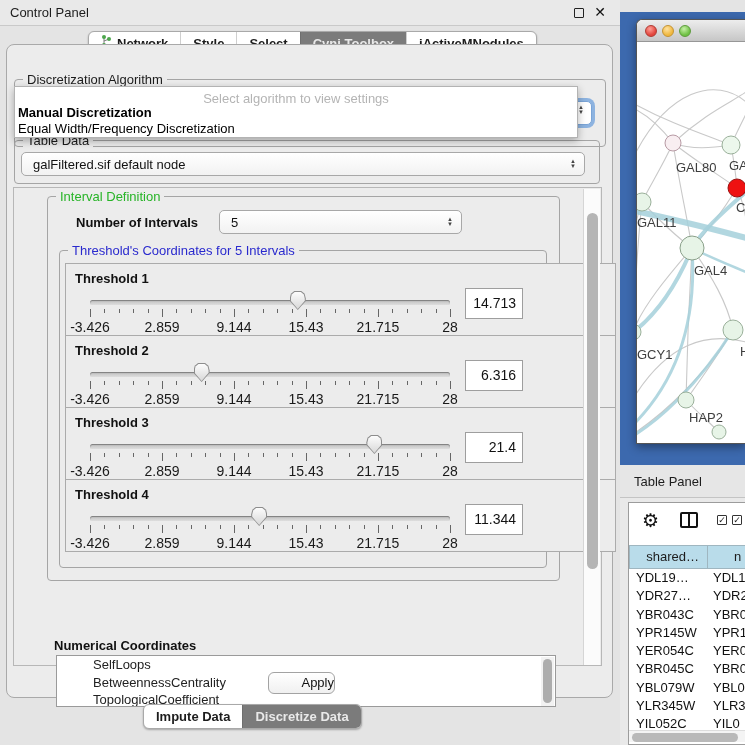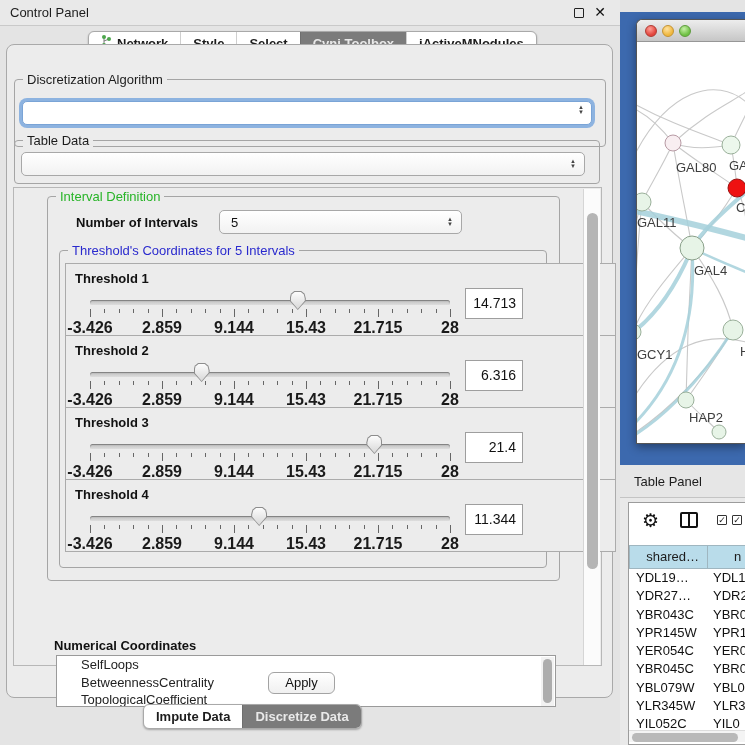--- a/index.html
+++ b/index.html
@@ -70,38 +70,38 @@
     clip-path:polygon(28% 0,72% 0,93% 15%,100% 38%,100% 52%,50% 100%,0 52%,0 38%,7% 15%);
     background:#8d8d8d; }
   .thumb i { position:absolute; left:1px; top:1px; width:14px; height:17px; display:block;
     clip-path:polygon(28% 0,72% 0,93% 15%,100% 38%,100% 52%,50% 100%,0 52%,0 38%,7% 15%);
     background:linear-gradient(#fcfcfc,#d8d8d8); }
   .ticks { position:absolute; left:24px; top:45px; width:360px; height:9px; }
   .tick { position:absolute; top:0; width:1px; background:#666; }
   .tick.minor { height:4px; }
   .tick.major { height:8px; }
   .tick-labels { position:absolute; left:24px; top:55px; width:360px; height:12px; }
-  .tick-lab { position:absolute; transform:translateX(-50%); font-size:16px; font-weight:bold;
+  .tick-lab { position:absolute; transform:translateX(-50%); font-size:14px; font-weight:normal;
     color:#1a1a1a; white-space:nowrap; }
   .val-box { position:absolute; left:399px; top:24px; width:58px; height:31px; background:#fff;
     border:1px solid #9e9e9e; font-size:14px; color:#111; text-align:right;
     line-height:29px; padding-right:6px; }
 
   #attr-group { left:33px; top:396px; width:513px; height:110px; }
   #attr-sub { position:absolute; left:40px; top:450px; font-size:13px; font-weight:bold; color:#111; }
   #attr-list { position:absolute; left:42px; top:467px; width:500px; height:52px; background:#fff;
     border:1px solid #9a9a9a; overflow:hidden; font-size:13px; color:#222; }
-  .attr-item { padding:1px 0 1px 24px; line-height:15.5px; white-space:nowrap; }
+  .attr-item { padding:1px 0 1px 36px; line-height:15.5px; white-space:nowrap; }
   #attr-vscroll { position:absolute; right:1px; top:1px; width:13px; height:50px; background:#f2f2f2; }
   #attr-vthumb { position:absolute; left:2px; top:2px; width:9px; height:44px; background:#adadad;
     border-radius:5px; }
 
   #apply-btn { position:absolute; left:261px; top:627px; width:67px; height:22px;
     background:linear-gradient(#ffffff,#f0f0f0); border:1px solid #a3a3a3; border-radius:6px;
-    font-size:13px; color:#111; text-align:center; line-height:20px; }
+    font-size:13px; color:#111; text-align:right; line-height:20px; }
 
   
   #algo-popup { position:absolute; left:14px; top:86px; width:564px; height:52px; background:#fff;
     border:1px solid #b3b3b3; box-shadow:0 3px 8px rgba(0,0,0,.3); z-index:50; font-size:13px; }
   #algo-popup .ph { position:absolute; left:0; top:4px; width:100%; text-align:center; color:#b4b4b4; }
   #algo-popup .opt { position:absolute; left:3px; white-space:nowrap; color:#000; }
   #algo-popup .opt.b { font-weight:bold; }
 
   
   #right-side { position:absolute; left:620px; top:12px; width:125px; height:745px; background:#e9e9e9; }
@@ -197,20 +197,21 @@
         <span class="arrows">
             <span>▲</span>
             <span>▼</span>
           </span>
       </div>
 
       <div id="table-data-group" class="group">
         <span class="group-title">Table Data</span>
       </div>
       <div id="table-combo" class="combo">
+        <span class="txt">galFiltered.sif default node</span>
         <span class="arrows">
             <span>▲</span>
             <span>▼</span>
           </span>
       </div>
 
       <div id="scrollpane">
         <div id="green-group" class="group">
           <span class="group-title green">Interval Definition</span>
         </div>
@@ -416,20 +417,25 @@
           </div>
 
         <div id="v-scroll">
           <div id="v-thumb"></div>
         </div>
       </div>
 
       <div id="apply-btn">Apply</div>
     </div>
 
+    <div id="algo-popup">
+      <div class="ph">Select algorithm to view settings</div>
+    <div class="opt b" style="top: 18px;">Manual Discretization</div>
+        <div class="opt" style="top: 34px;">Equal Width/Frequency Discretization</div>
+      </div>
 
     <div id="bottom-tabs" class="seg-bar">
         <div class="seg">
           <span>Impute Data</span>
         </div>
         <div class="seg sel">
           <span>Discretize Data</span>
         </div>
       </div>
   </div>

